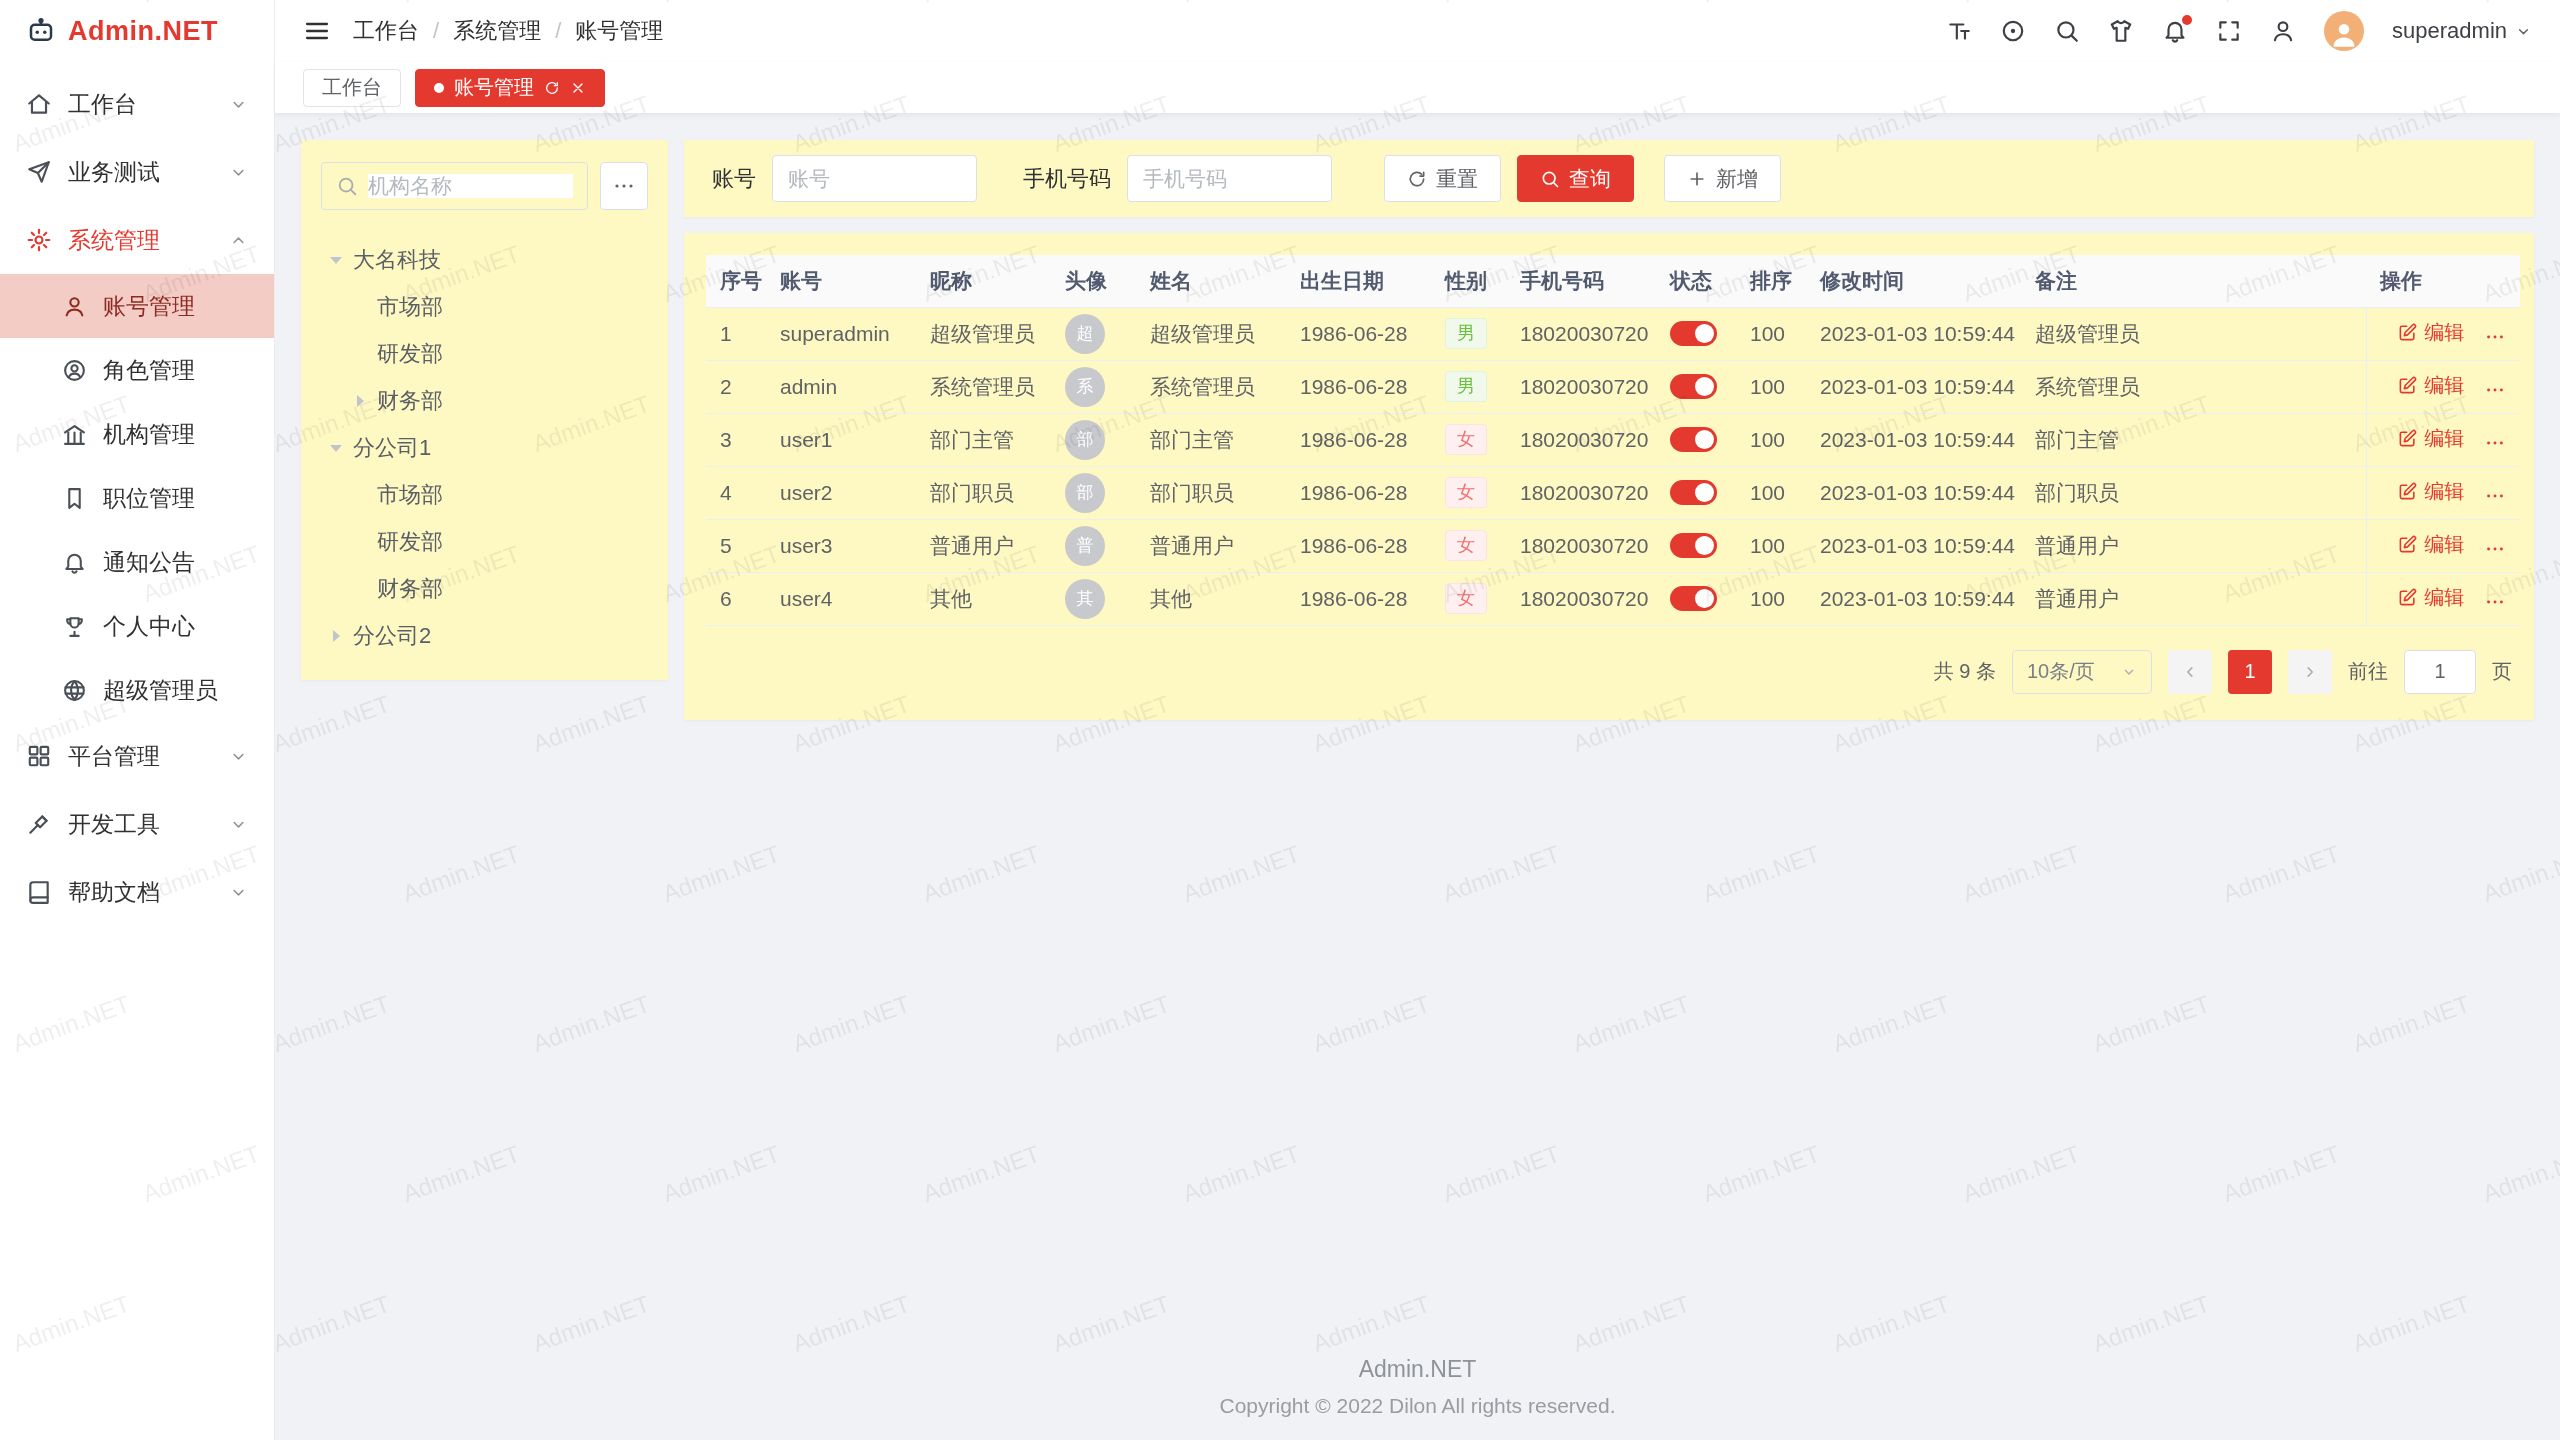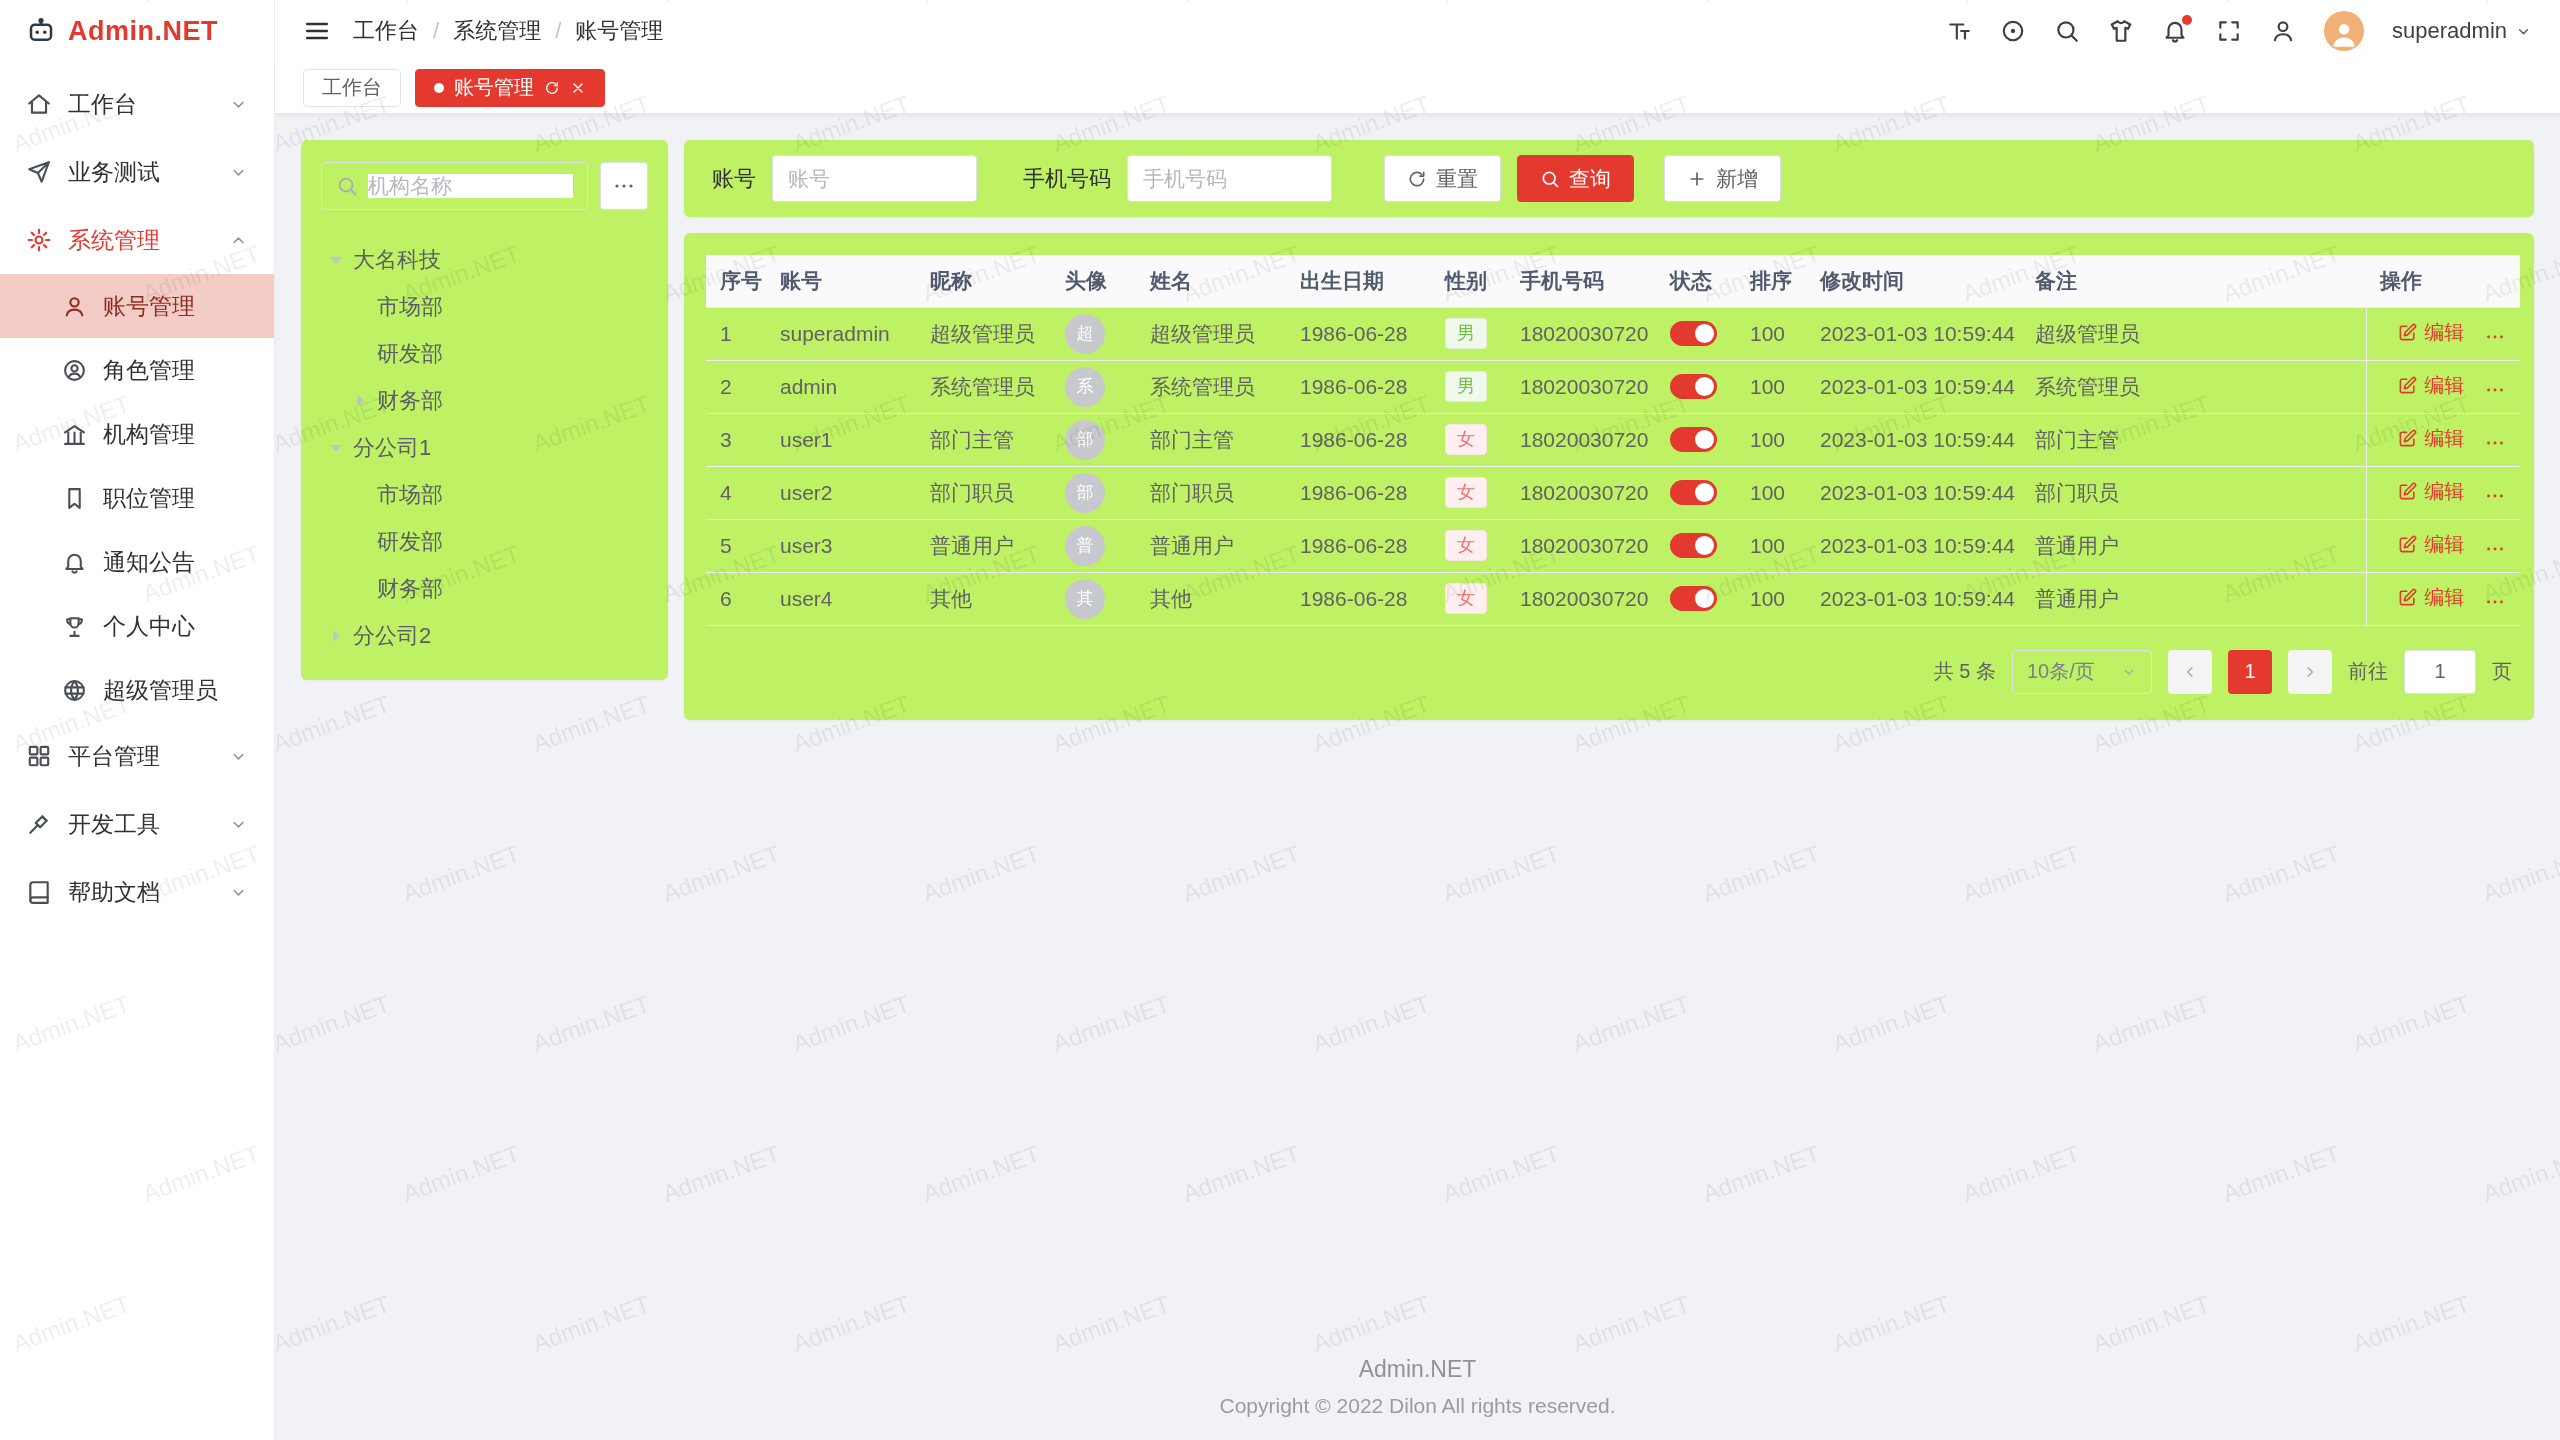--- a/index.html
+++ b/index.html
@@ -41,21 +41,21 @@
   .username svg { width:17px; height:17px; color:#606266; }
 
   .tabbar { height:52px; background:#fff; border-bottom:1px solid #e8e8e8; box-shadow:0 2px 5px rgba(0,0,0,.05); display:flex; align-items:center; padding:0 28px; gap:14px; }
   .tab { height:38px; padding:0 18px; border:1px solid #e0e3e8; border-radius:4px; display:flex; align-items:center; gap:10px; font-size:20px; color:#606266; background:#fff; cursor:pointer; }
   .tab.active { background:#e4392e; border-color:#e4392e; color:#fff; }
   .tab .dot { width:10px; height:10px; border-radius:50%; background:#fff; }
   .tab svg { width:16px; height:16px; }
 
   
   .content { flex:1; position:relative; padding:26px 26px 0 26px; display:flex; gap:16px; align-items:flex-start; overflow:hidden; }
-  .card { background:#bef264; border-radius:6px; box-shadow:0 1px 3px rgba(0,0,0,.04); }
+  .card { background:#fef9c3; border-radius:0; box-shadow:0 1px 3px rgba(0,0,0,.04); }
 
   .tree-card { width:367px; height:540px; padding:22px 20px; flex-shrink:0; }
   .tree-search-row { display:flex; gap:12px; margin-bottom:26px; }
   .tree-search { flex:1; height:48px; border:1px solid #dcdfe6; border-radius:4px; display:flex; align-items:center; padding:0 14px; gap:10px; color:#a8abb2; }
   .tree-search svg { width:22px; height:22px; color:#a8abb2; }
   .tree-search input { border:none; outline:none; width:100%; font-size:21px; font-family:inherit; color:#606266; }
   .tree-search input::placeholder { color:#b4b8bf; }
   .more-btn { width:48px; height:48px; border:1px solid #dcdfe6; border-radius:4px; background:#fff; display:flex; align-items:center; justify-content:center; cursor:pointer; color:#606266; }
   .more-btn svg { width:24px; height:24px; }
   .tree-node { display:flex; align-items:center; height:47px; padding-left:8px; cursor:pointer; color:#5a5e66; font-size:22px; }
@@ -619,21 +619,21 @@
                       <circle cx="5" cy="12" r="1.6" fill="currentColor" stroke="none"></circle>
                       <circle cx="12" cy="12" r="1.6" fill="currentColor" stroke="none"></circle>
                       <circle cx="19" cy="12" r="1.6" fill="currentColor" stroke="none"></circle>
                     </svg>
                   </td>
                 </tr>
               </tbody>
           </table>
 
           <div class="pagination">
-            <span>共 5 条</span>
+            <span>共 9 条</span>
             <span class="page-size">
               <span>10条/页</span>
               <svg class="ic" viewBox="0 0 24 24">
                   <path d="M6.5 9.5 12 15l5.5-5.5"></path>
                 </svg>
             </span>
             <span class="page-btn">
               <svg class="ic" viewBox="0 0 24 24">
                   <path d="M14.5 6.5 9 12l5.5 5.5"></path>
                 </svg>

